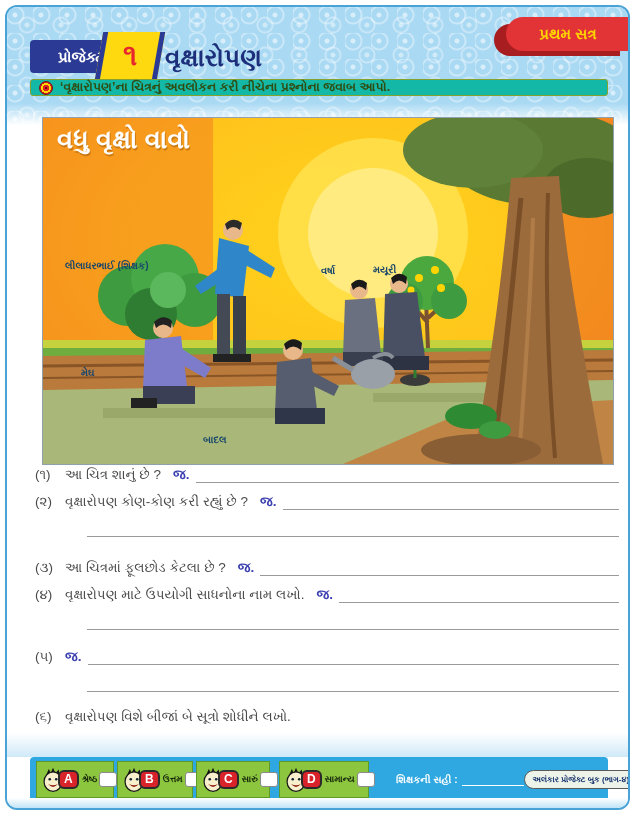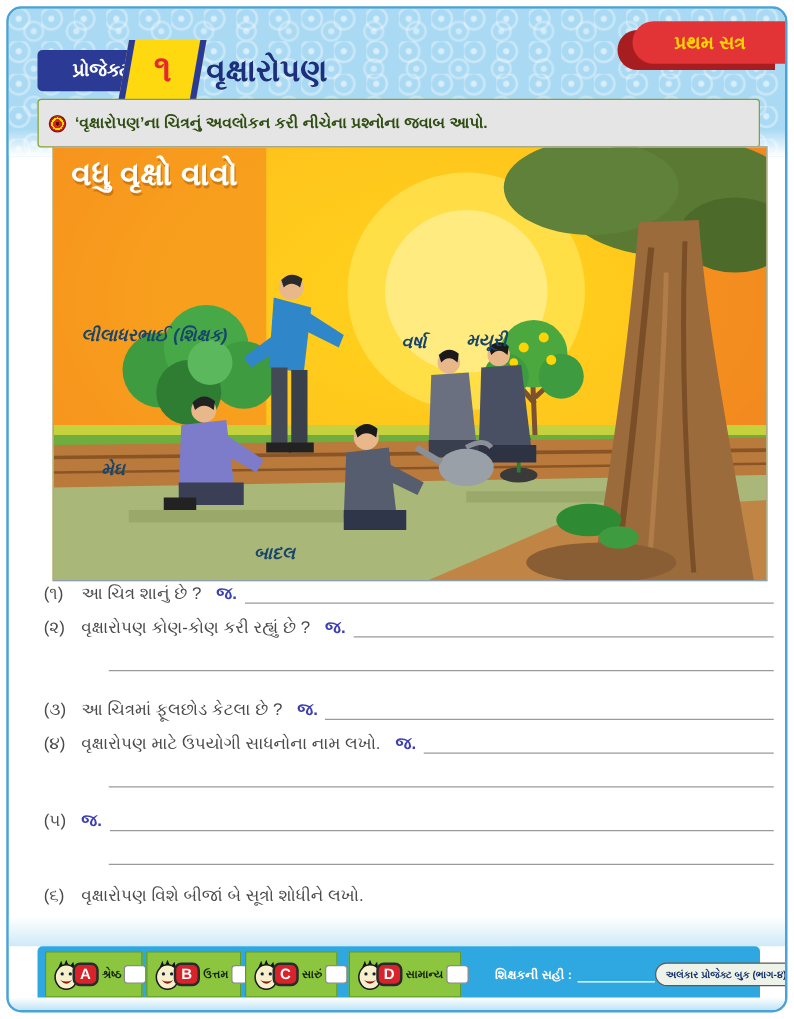--- a/index.html
+++ b/index.html
@@ -24,31 +24,31 @@
   
   .banner{position:absolute;left:23px;top:33px;width:126px;height:33px;background:#2b3a94;border-radius:4px;
     display:flex;align-items:center;color:#fff;font-weight:bold;font-size:15px;padding-left:28px;box-sizing:border-box;}
   .numbox{position:absolute;left:92px;top:25px;width:52px;height:48px;background:#ffd90f;
     border-left:5px solid #2b3a94;border-right:5px solid #2b3a94;transform:skewX(-10deg);
     display:flex;align-items:center;justify-content:center;}
   .numbox span{transform:skewX(10deg);color:#e8262d;font-weight:bold;font-size:29px;}
   .page-title{position:absolute;left:158px;top:36px;font-size:25px;font-weight:bold;color:#1d2f7a;}
 
   
-  .instr{position:absolute;left:23px;top:72px;width:578px;height:39px;background:#e5e5e5;border:1px solid #86a22e;border-radius:3px;
+  .instr{position:absolute;left:23px;top:72px;width:578px;height:17px;background:#14b8a6;border:1px solid #86a22e;border-radius:3px;
     display:flex;align-items:center;box-sizing:border-box;padding-left:8px;}
   .bullet{width:12px;height:12px;border-radius:50%;margin-right:7px;flex:0 0 auto;
     background:radial-gradient(circle,#5e0d0d 0 1.5px,#e02020 1.5px 3.5px,#ffd400 3.5px 5px,#cf1e1e 5px);border:1px solid #7a1510;}
   .instr-text{font-size:12.5px;font-weight:bold;color:#2f4d12;}
 
   
   .pic{position:absolute;left:35px;top:110px;width:572px;height:348px;border:1px solid #90a0ae;box-sizing:border-box;background:#ffd41c;overflow:hidden;}
   .pic svg{display:block;width:100%;height:100%;}
   .pic-caption{position:absolute;left:14px;top:6px;color:#ffffff;font-size:26px;font-weight:bold;text-shadow:1px 2px 0 rgba(120,60,0,.35);}
-  .pic-label{position:absolute;font-size:14px;font-weight:bold;color:#17456b;white-space:nowrap;font-style:italic;}
+  .pic-label{position:absolute;font-size:10px;font-weight:bold;color:#17456b;white-space:nowrap;}
   .lbl-teacher{left:22px;top:142px;}
   .lbl-varsha{left:278px;top:147px;text-align:center;}
   .lbl-mayuri{left:330px;top:146px;}
   .lbl-megh{left:38px;top:249px;}
   .lbl-badal{left:160px;top:316px;}
 
   
   .questions{position:absolute;left:28px;top:452px;width:584px;color:#4a4a4a;}
   .qrow{display:flex;align-items:flex-end;font-size:13.5px;}
   .qnum{width:30px;flex:0 0 auto;}

